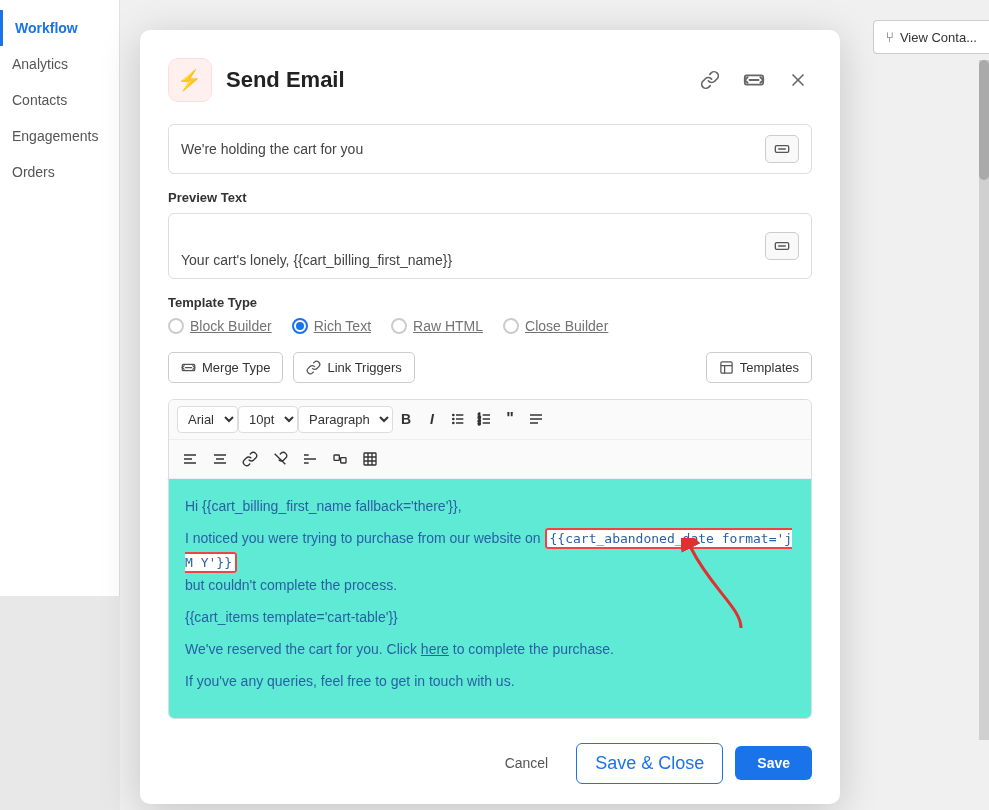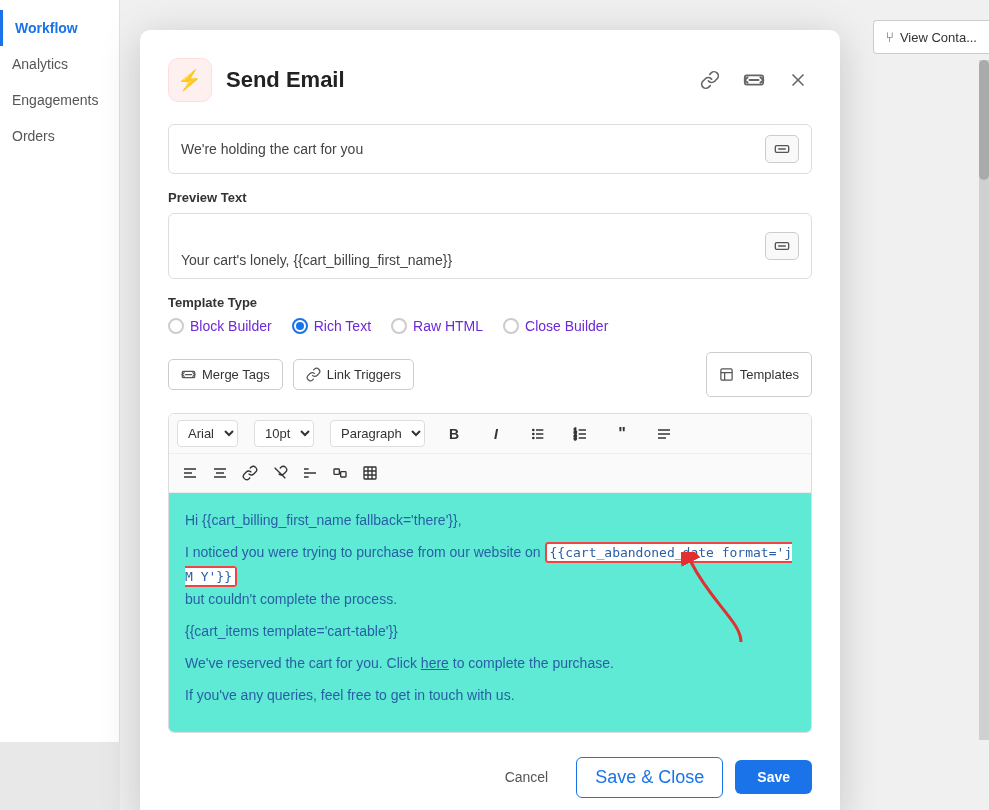--- a/index.html
+++ b/index.html
@@ -14,21 +14,21 @@
 
     
     .sidebar {
       width: 120px;
       background: #fff;
       border-right: 1px solid #e0e0e0;
       display: flex;
       flex-direction: column;
       padding-top: 10px;
       flex-shrink: 0;
-      height: 742px;
+      height: 596px;
     }
     .sidebar-item {
       padding: 10px 12px;
       cursor: pointer;
       font-size: 14px;
       color: #555;
     }
     .sidebar-item.active {
       color: #1a73e8;
       border-left: 3px solid #1a73e8;
@@ -179,21 +179,22 @@
       gap: 20px;
       margin-bottom: 18px;
       align-items: center;
     }
     .radio-option {
       display: flex;
       align-items: center;
       gap: 6px;
       cursor: pointer;
       font-size: 14px;
-      color: #6d28d9;
+      color: #737373;
+      text-decoration: underline;
     }
     .radio-circle {
       width: 16px;
       height: 16px;
       border-radius: 50%;
       border: 2px solid #ccc;
       display: flex;
       align-items: center;
       justify-content: center;
       flex-shrink: 0;
@@ -228,38 +229,38 @@
       font-size: 13px;
       color: #333;
     }
     .toolbar-btn-right {
       margin-left: auto;
       display: flex;
       align-items: center;
       gap: 6px;
       border: 1px solid #ccc;
       border-radius: 5px;
-      padding: 14px 12px;
+      padding: 7px 12px;
       background: #fff;
       cursor: pointer;
       font-size: 13px;
       color: #333;
     }
 
     
     .editor-container {
       border: 1px solid #ddd;
       border-radius: 6px;
       overflow: hidden;
       margin-bottom: 20px;
     }
     .editor-toolbar-top {
       display: flex;
-      align-items: flex-end;
-      gap: 16px;
+      align-items: flex-start;
+      gap: 0;
       padding: 6px 8px;
       border-bottom: 1px solid #eee;
       background: #fafafa;
       flex-wrap: wrap;
     }
     .editor-select {
       border: 1px solid #ddd;
       border-radius: 4px;
       padding: 4px 6px;
       font-size: 13px;
@@ -351,20 +352,23 @@
   </style>
 </head>
 <body>
 
 <div class="sidebar">
   <div class="sidebar-item active">
     <span>Workflow</span>
   </div>
   <div class="sidebar-item">
     <span>Analytics</span>
+  </div>
+  <div class="sidebar-item">
+    <span>Contacts</span>
   </div>
   <div class="sidebar-item">
     <span>Engagements</span>
   </div>
   <div class="sidebar-item">
     <span>Orders</span>
   </div>
 </div>
 
 <div class="main-area">
@@ -447,21 +451,21 @@
         <span>Close Builder</span>
       </label>
     </div>
 
     <div class="toolbar-row">
       <button class="toolbar-btn">
         <svg width="15" height="15" viewBox="0 0 24 24" fill="none" stroke="#555" stroke-width="2">
             <rect x="2" y="7" width="20" height="10" rx="2"></rect>
             <path d="M7 12h10M5 9l-3 3 3 3M19 9l3 3-3 3" stroke-linecap="round"></path>
           </svg>
-        <span>Merge Tags</span>
+        <span>Merge Type</span>
       </button>
       <button class="toolbar-btn">
         <svg width="15" height="15" viewBox="0 0 24 24" fill="none" stroke="#555" stroke-width="2">
             <path d="M10 13a5 5 0 0 0 7.54.54l3-3a5 5 0 0 0-7.07-7.07l-1.72 1.71"></path>
             <path d="M14 11a5 5 0 0 0-7.54-.54l-3 3a5 5 0 0 0 7.07 7.07l1.71-1.71"></path>
           </svg>
         <span>Link Triggers</span>
       </button>
       <button class="toolbar-btn-right">
         <svg width="15" height="15" viewBox="0 0 24 24" fill="none" stroke="#555" stroke-width="2">

